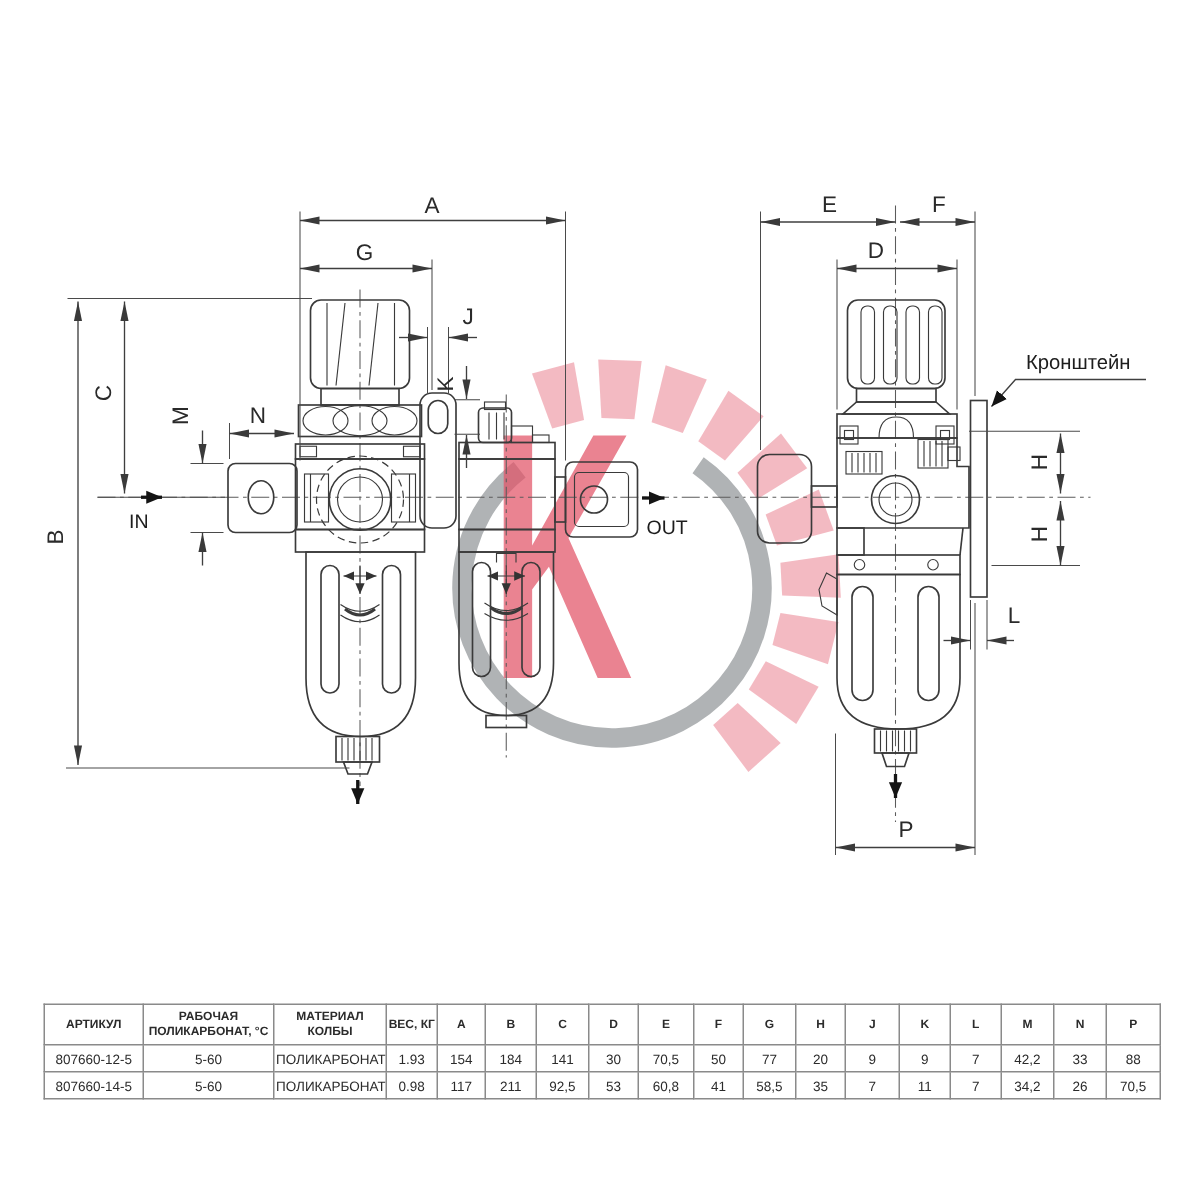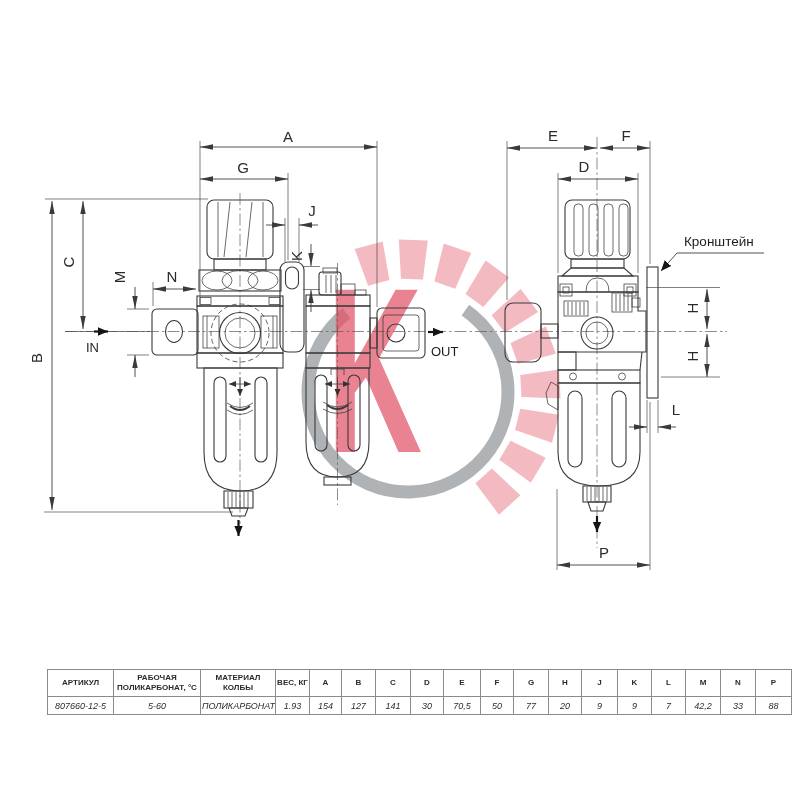--- a/index.html
+++ b/index.html
@@ -10,25 +10,25 @@
   .pl{font-size:13px;fill:#1d1d1d;}
   .bl{font-size:13.5px;fill:#1d1d1d;}
   .ln{fill:none;stroke:#3a3a3a;stroke-width:1.1;}
   .lt{fill:none;stroke:#3a3a3a;stroke-width:0.75;}
   .dim{fill:none;stroke:#3f3f3f;stroke-width:0.9;}
   .ext{fill:none;stroke:#4a4a4a;stroke-width:0.7;}
   .cl{fill:none;stroke:#5b5b5b;stroke-width:0.7;stroke-dasharray:12 3 2.5 3;}
   .dsh{fill:none;stroke:#3a3a3a;stroke-width:0.8;stroke-dasharray:5 3;}
   .flow{fill:none;stroke:#151515;stroke-width:2.2;}
   table.spec{position:absolute;left:29px;top:669px;width:744px;border-collapse:collapse;
-             table-layout:fixed;background:#fff;margin-left:18px;}
+             table-layout:fixed;background:#fff;}
   table.spec th,table.spec td{border:1px solid #8a8a8a;text-align:center;vertical-align:middle;
              color:#2b2b2b;padding:1px 1px;overflow:hidden;}
   table.spec th{font-size:8px;font-weight:bold;height:24px;line-height:1.25;}
-  table.spec td{font-size:9px;height:15px;font-weight:500;font-style:italic;}
+  table.spec td{font-size:9px;height:15px;font-weight:500;}
 </style>
 </head>
 <body>
 
 <div class="canvas">
 
 <svg width="800" height="660" viewBox="0 0 800 660">
   <defs>
     <marker id="da" markerWidth="15" markerHeight="8" refX="13.5" refY="4" orient="auto-start-reverse" markerUnits="userSpaceOnUse">
       <path d="M0.5 1.3 L13.5 4 L0.5 6.7 Z" fill="#3a3a3a"></path>
@@ -354,30 +354,50 @@
           <th>P</th>
         </tr>
       </thead>
       <tbody>
         <tr>
           <td>807660-12-5</td>
           <td>5-60</td>
           <td>ПОЛИКАРБОНАТ</td>
           <td>1.93</td>
           <td>154</td>
-          <td>127</td>
+          <td>184</td>
           <td>141</td>
           <td>30</td>
           <td>70,5</td>
           <td>50</td>
           <td>77</td>
           <td>20</td>
           <td>9</td>
           <td>9</td>
           <td>7</td>
           <td>42,2</td>
           <td>33</td>
           <td>88</td>
         </tr>
+        <tr>
+          <td>807660-14-5</td>
+          <td>5-60</td>
+          <td>ПОЛИКАРБОНАТ</td>
+          <td>0.98</td>
+          <td>117</td>
+          <td>211</td>
+          <td>92,5</td>
+          <td>53</td>
+          <td>60,8</td>
+          <td>41</td>
+          <td>58,5</td>
+          <td>35</td>
+          <td>7</td>
+          <td>11</td>
+          <td>7</td>
+          <td>34,2</td>
+          <td>26</td>
+          <td>70,5</td>
+        </tr>
       </tbody>
     </table>
 
 </div>
 
 </body></html>

